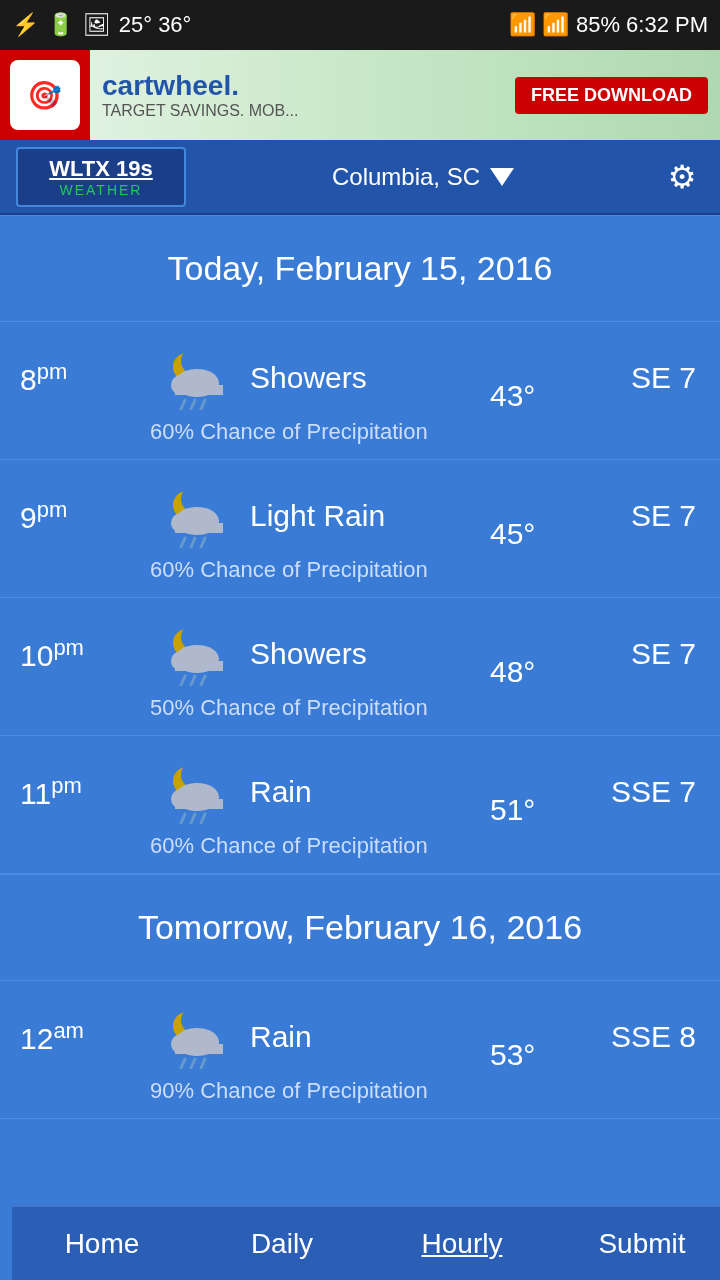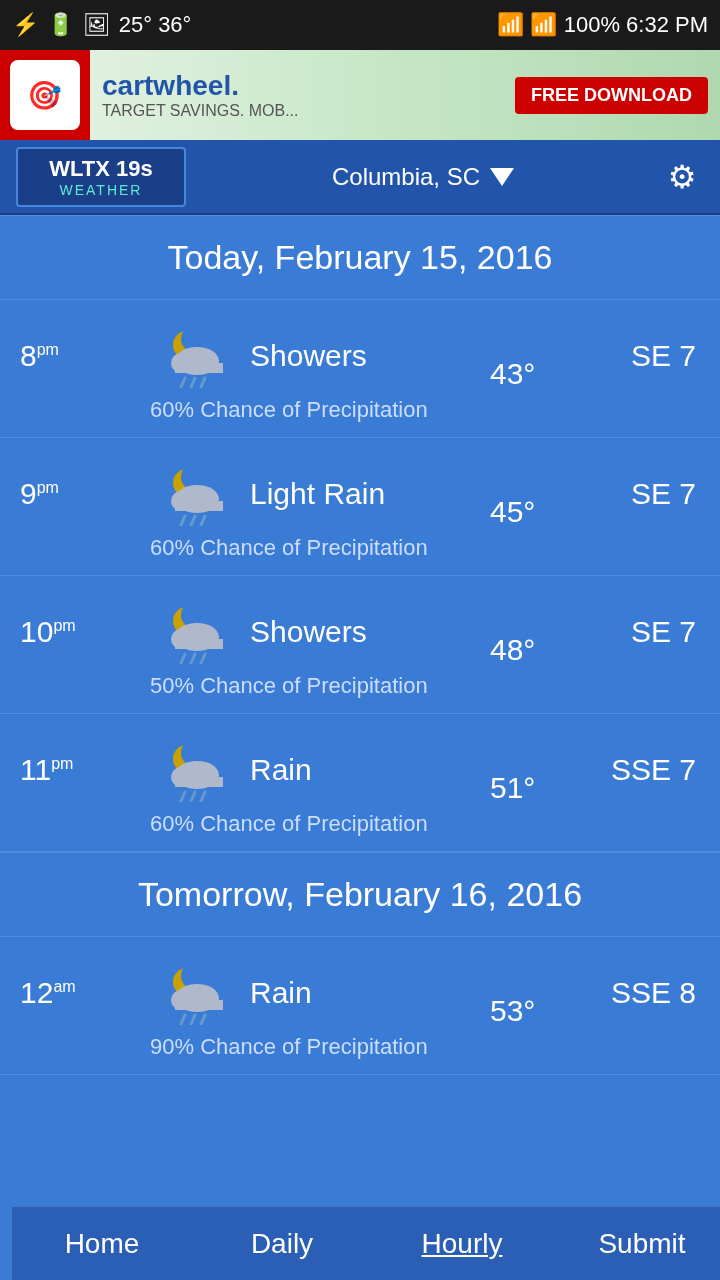--- a/index.html
+++ b/index.html
@@ -112,24 +112,25 @@
       border: 2px solid #4488dd;
       padding: 4px 8px;
       border-radius: 4px;
       width: 170px;
       height: 60px;
     }
     .logo-top {
       font-size: 22px;
       font-weight: bold;
       color: white;
+      text-decoration: underline;
     }
     .logo-bottom {
       font-size: 14px;
-      color: #5eead4;
+      color: #22c55e;
       letter-spacing: 2px;
     }
     .header-location {
       display: flex;
       align-items: center;
       gap: 10px;
       font-size: 24px;
       font-weight: normal;
       color: white;
     }
@@ -145,21 +146,21 @@
       display: flex;
       align-items: center;
       justify-content: center;
       font-size: 32px;
       cursor: pointer;
     }
 
     
     .day-header {
       width: 720px;
-      padding: 22px 0;
+      padding: 33px 0;
       text-align: center;
       font-size: 34px;
       font-weight: normal;
       color: white;
       background: #3a7bd5;
       border-top: 1px solid #4d8ce0;
       border-bottom: 1px solid #4d8ce0;
     }
 
     
@@ -174,21 +175,21 @@
       align-items: center;
       gap: 0;
     }
     .row-time {
       width: 130px;
       font-size: 30px;
       color: white;
       flex-shrink: 0;
     }
     .row-time sup {
-      font-size: 16px;
+      font-size: 22px;
       vertical-align: super;
     }
     .row-icon {
       width: 90px;
       height: 75px;
       flex-shrink: 0;
       display: flex;
       align-items: center;
       justify-content: center;
       font-size: 56px;
@@ -259,21 +260,21 @@
 <div id="status-bar">
   <div class="status-left">
     <span>⚡</span>
     <span>🔋</span>
     <span>🖼</span>
     <span>25° 36°</span>
   </div>
   <div class="status-right">
     <span>📶</span>
     <span>📶</span>
-    <span>100%</span>
+    <span>85%</span>
     <span>6:32 PM</span>
   </div>
 </div>
 
 <div id="ad-banner">
   <div class="ad-logo">
     <div class="ad-logo-inner">🎯</div>
   </div>
   <div class="ad-text-area">
     <div class="ad-brand">cartwheel.</div>

